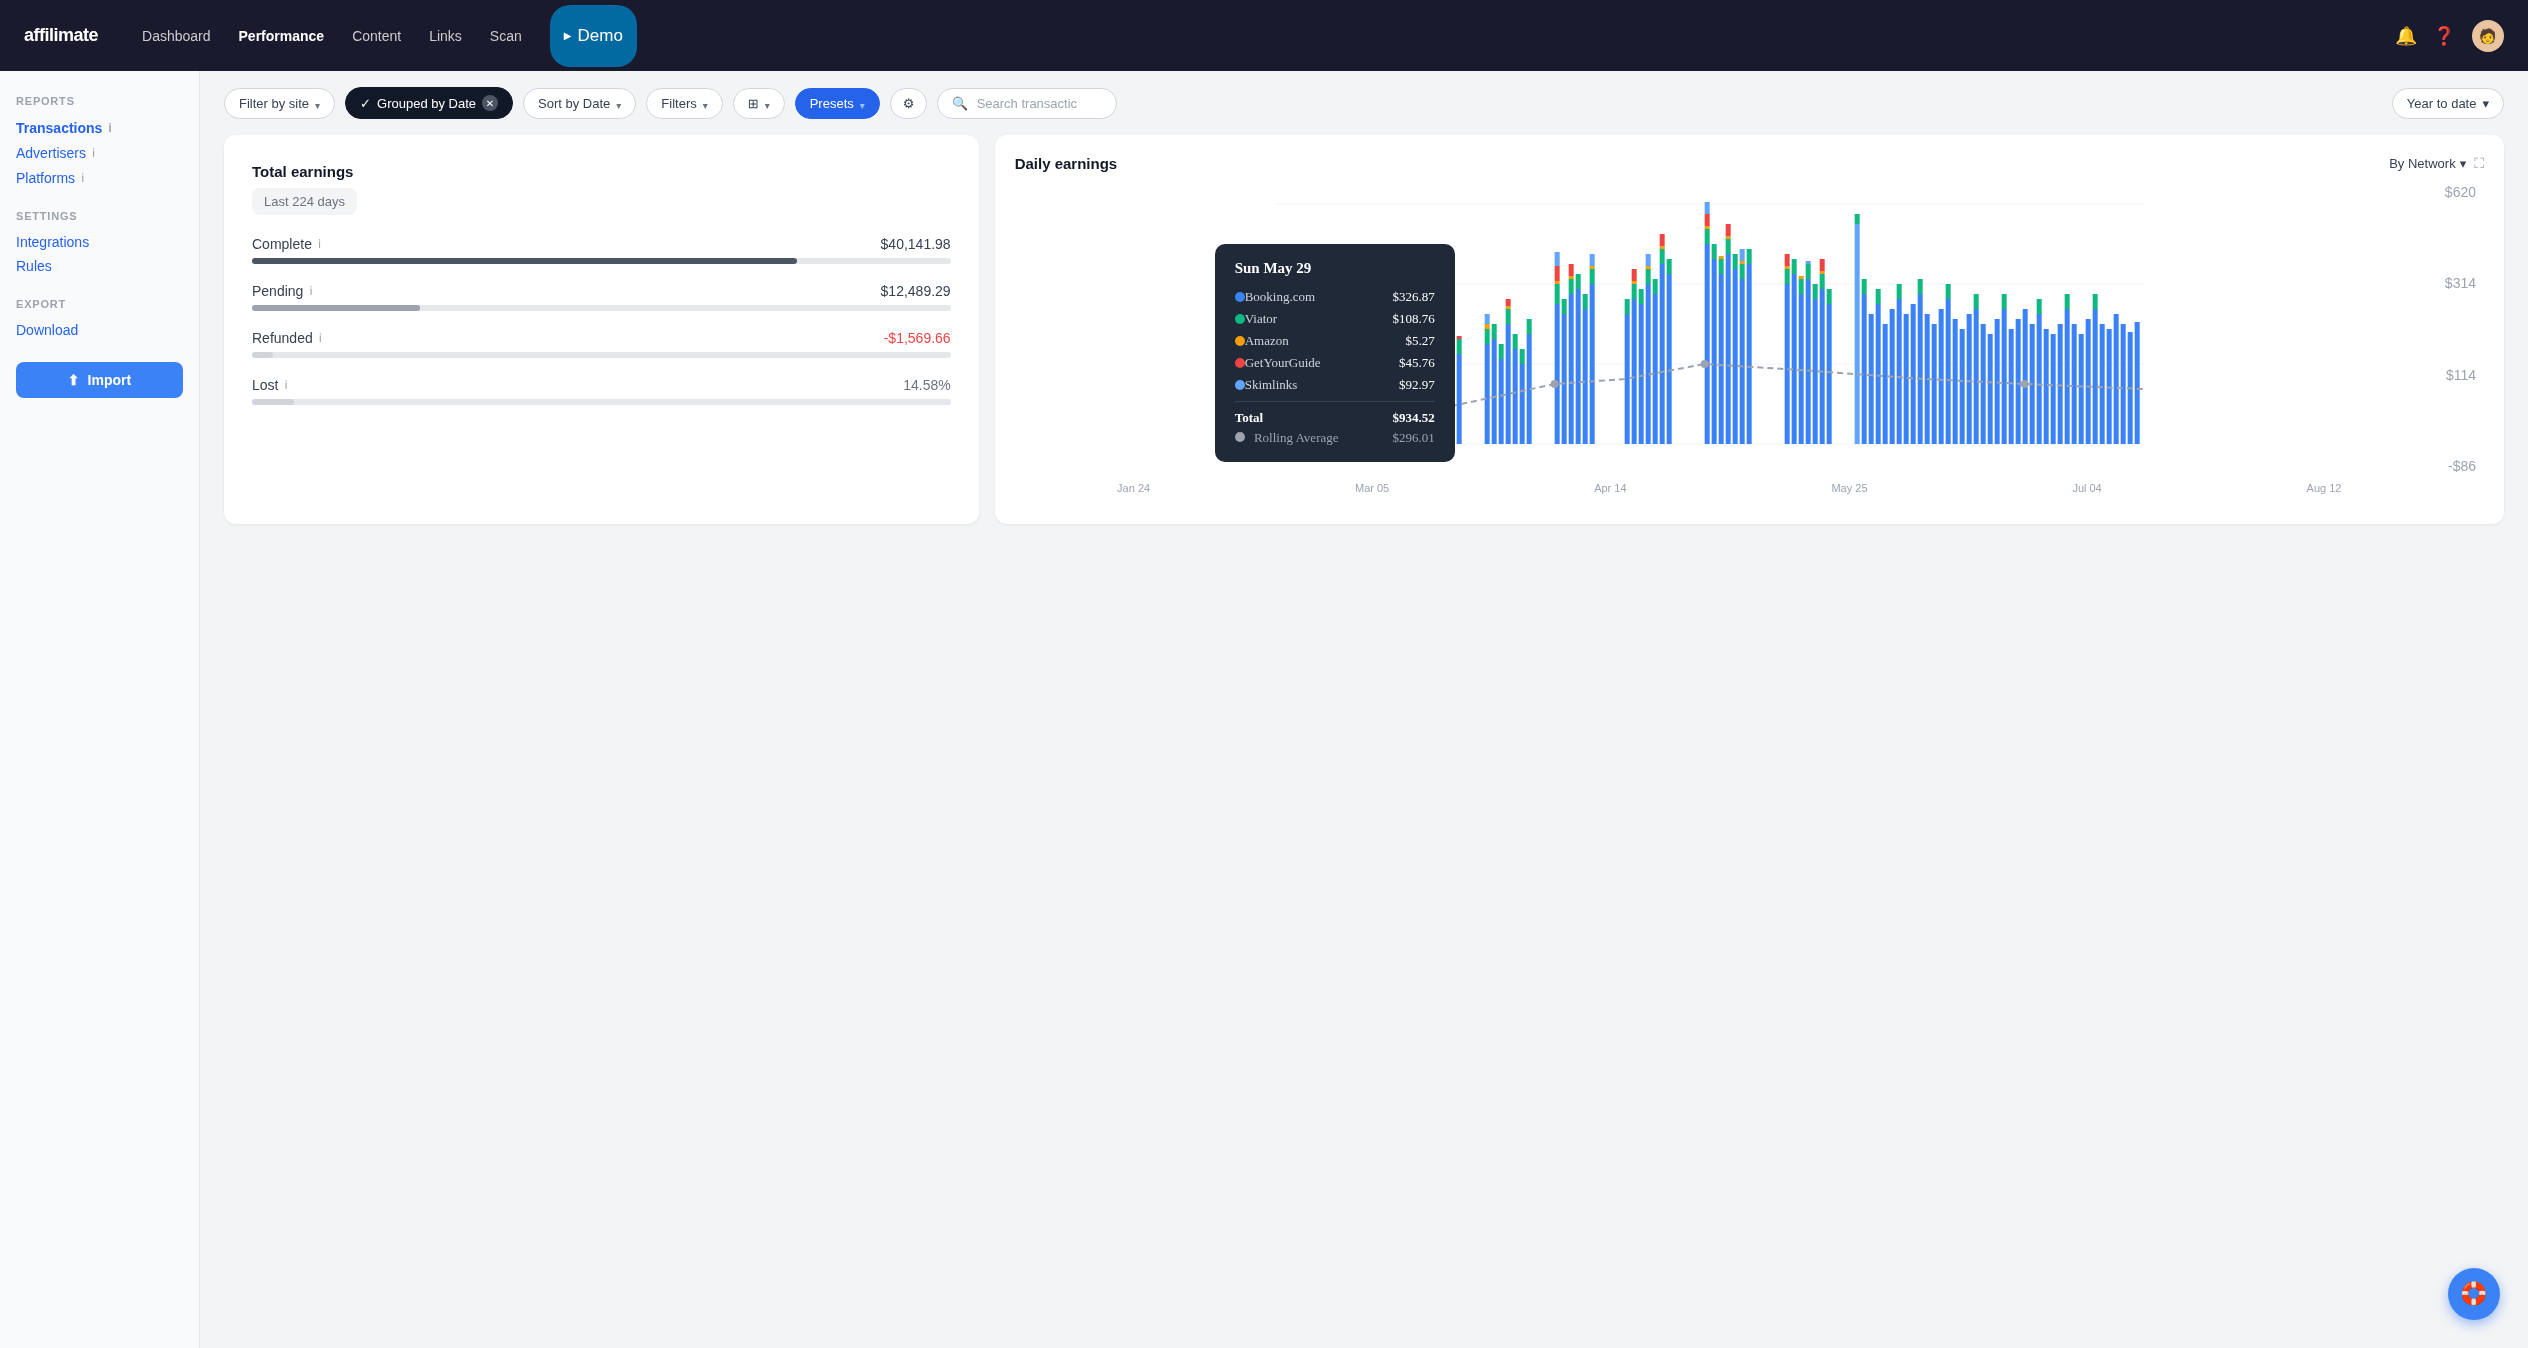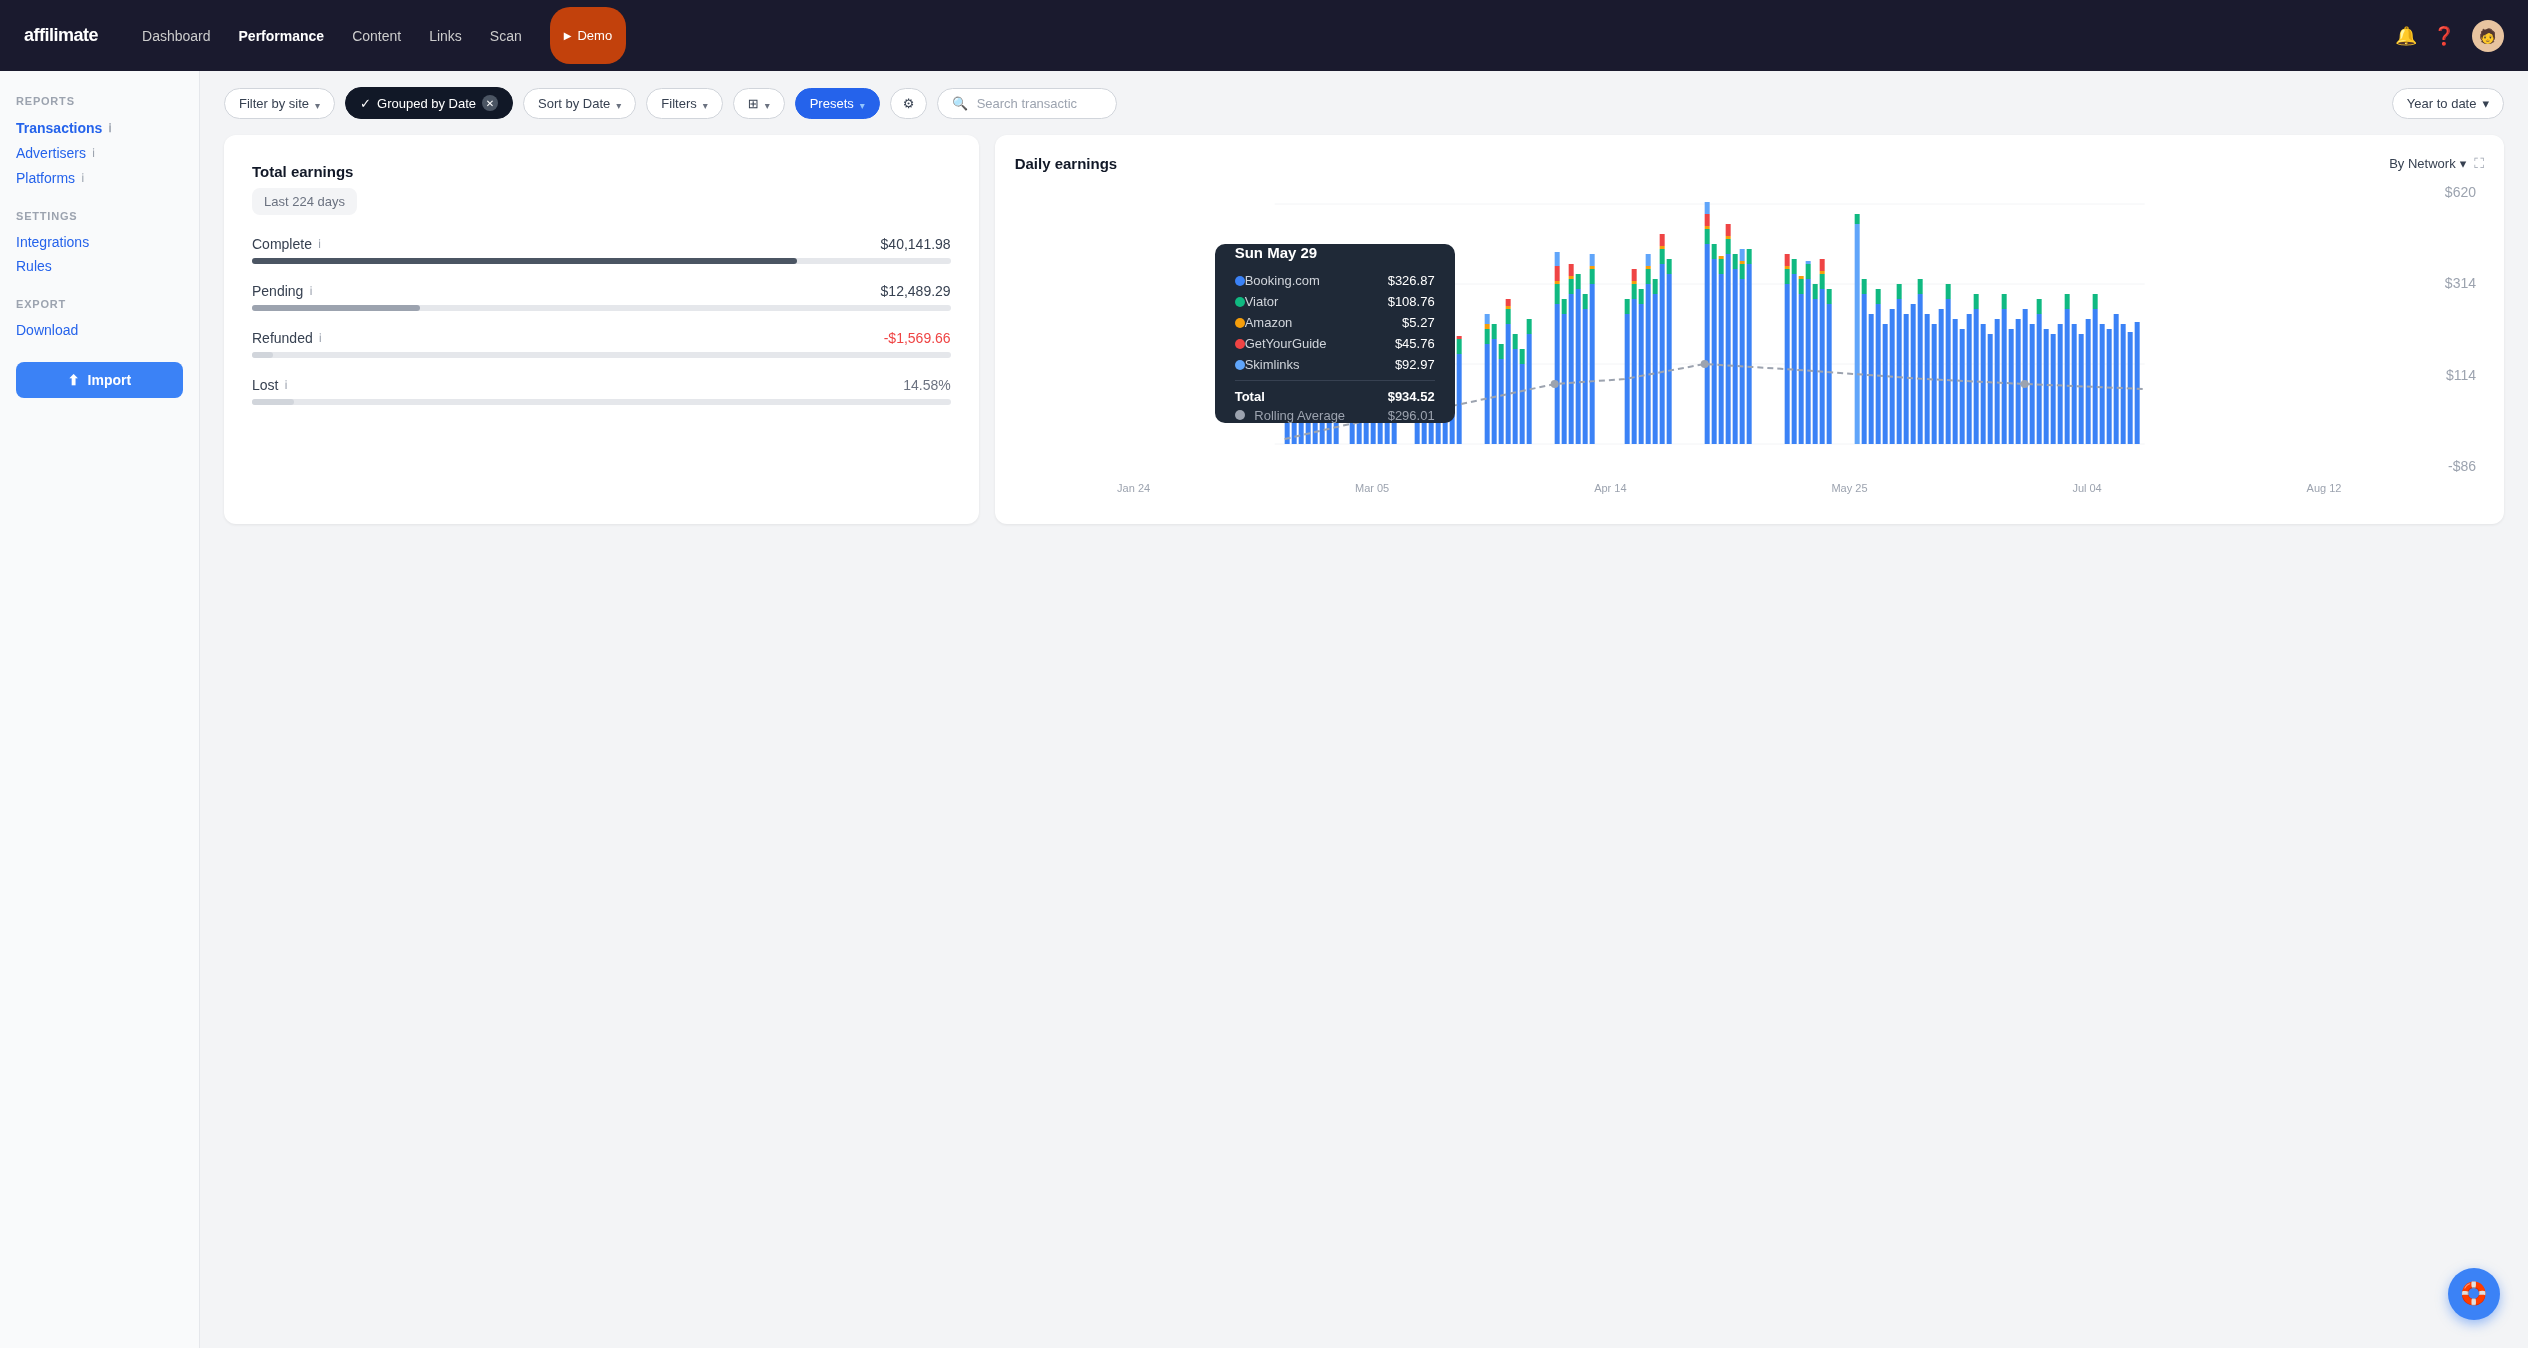--- a/index.html
+++ b/index.html
@@ -3,21 +3,21 @@
   <meta charset="utf-8">
   <style>
     * { box-sizing: border-box; margin: 0; padding: 0; }
     body { font-family: -apple-system, BlinkMacSystemFont, 'Segoe UI', sans-serif; background: #f3f4f6; min-height: 100vh; }
 
     
     .topnav { background: #1a1a2e; display: flex; align-items: center; padding: 0 24px; height: 71px; gap: 28px; }
     .logo { color: #fff; font-weight: 700; font-size: 18px; letter-spacing: -0.5px; margin-right: 16px; }
     .nav-link { color: #ccc; font-size: 14px; text-decoration: none; cursor: pointer; }
     .nav-link.active { color: #fff; font-weight: 600; }
-    .nav-demo { background: #c2410c; color: #fff; font-size: 13px; border-radius: 20px; padding: 21px 14px; display: flex; align-items: center; gap: 6px; cursor: pointer; }
+    .nav-demo { background: #0369a1; color: #fff; font-size: 17px; border-radius: 20px; padding: 21px 14px; display: flex; align-items: center; gap: 6px; cursor: pointer; }
     .nav-demo::before { content: '▶'; font-size: 10px; }
     .nav-right { margin-left: auto; display: flex; align-items: center; gap: 16px; }
     .nav-icon { color: #ccc; font-size: 18px; cursor: pointer; }
     .avatar { width: 32px; height: 32px; border-radius: 50%; background: #e8c4a0; overflow: hidden; display: flex; align-items: center; justify-content: center; font-size: 14px; }
 
     
     .app-body { display: flex; height: calc(100vh - 56px); }
 
     
     .sidebar { width: 200px; background: #f9fafb; padding: 24px 16px; flex-shrink: 0; border-right: 1px solid #e5e7eb; }
@@ -66,21 +66,21 @@
 
     
     .chart-card { background: #fff; border-radius: 12px; padding: 20px; box-shadow: 0 1px 3px rgba(0,0,0,0.07); position: relative; }
     .chart-header { display: flex; align-items: center; justify-content: space-between; margin-bottom: 12px; }
     .chart-title { font-size: 15px; font-weight: 600; color: #111827; }
     .chart-controls { display: flex; align-items: center; gap: 8px; }
     .by-network-btn { font-size: 13px; color: #374151; cursor: pointer; display: flex; align-items: center; gap: 4px; }
     .fullscreen-btn { color: #9ca3af; cursor: pointer; font-size: 14px; }
 
     
-    .chart-tooltip { position: absolute; background: #1f2937; color: #fff; border-radius: 10px; padding: 0 20px; font-size: 13px; z-index: 10; min-width: 240px; top: 60px; left: 200px; }
+    .chart-tooltip { position: absolute; background: #1f2937; color: #fff; border-radius: 10px; padding: 16px 20px; font-size: 13px; z-index: 10; min-width: 240px; top: 60px; left: 200px; font-family: Liberation Serif, serif; }
     .tooltip-date { font-size: 15px; font-weight: 600; margin-bottom: 12px; }
     .tooltip-row { display: flex; align-items: center; justify-content: space-between; margin-bottom: 6px; }
     .tooltip-dot { width: 10px; height: 10px; border-radius: 50%; flex-shrink: 0; }
     .tooltip-name { flex: 1; color: #d1d5db; }
     .tooltip-val { font-weight: 500; white-space: nowrap; }
     .tooltip-divider { border: none; border-top: 1px solid #374151; margin: 8px 0; }
     .tooltip-total { display: flex; justify-content: space-between; font-weight: 700; margin-bottom: 4px; }
     .tooltip-rolling { display: flex; justify-content: space-between; color: #9ca3af; }
 
     

